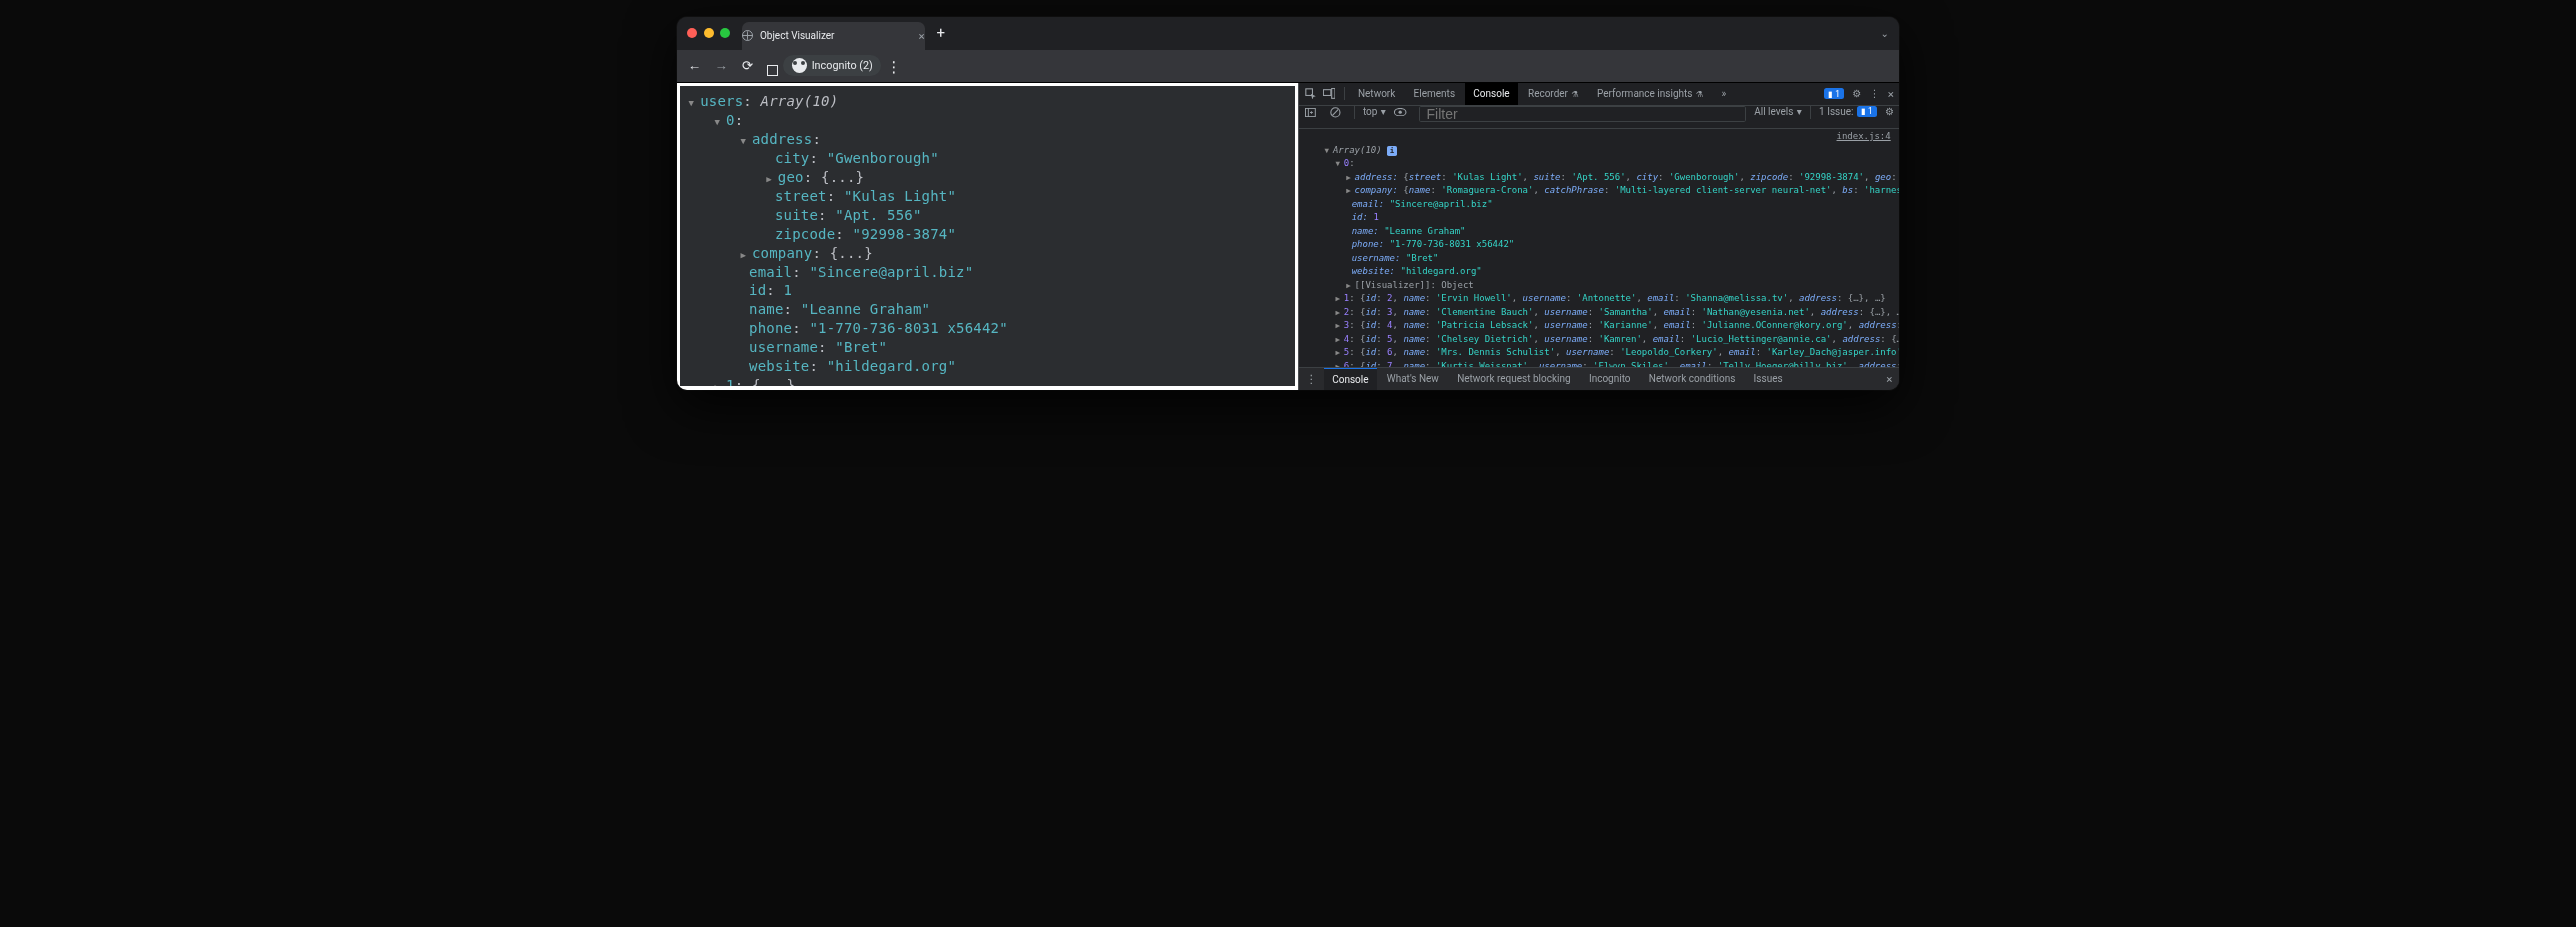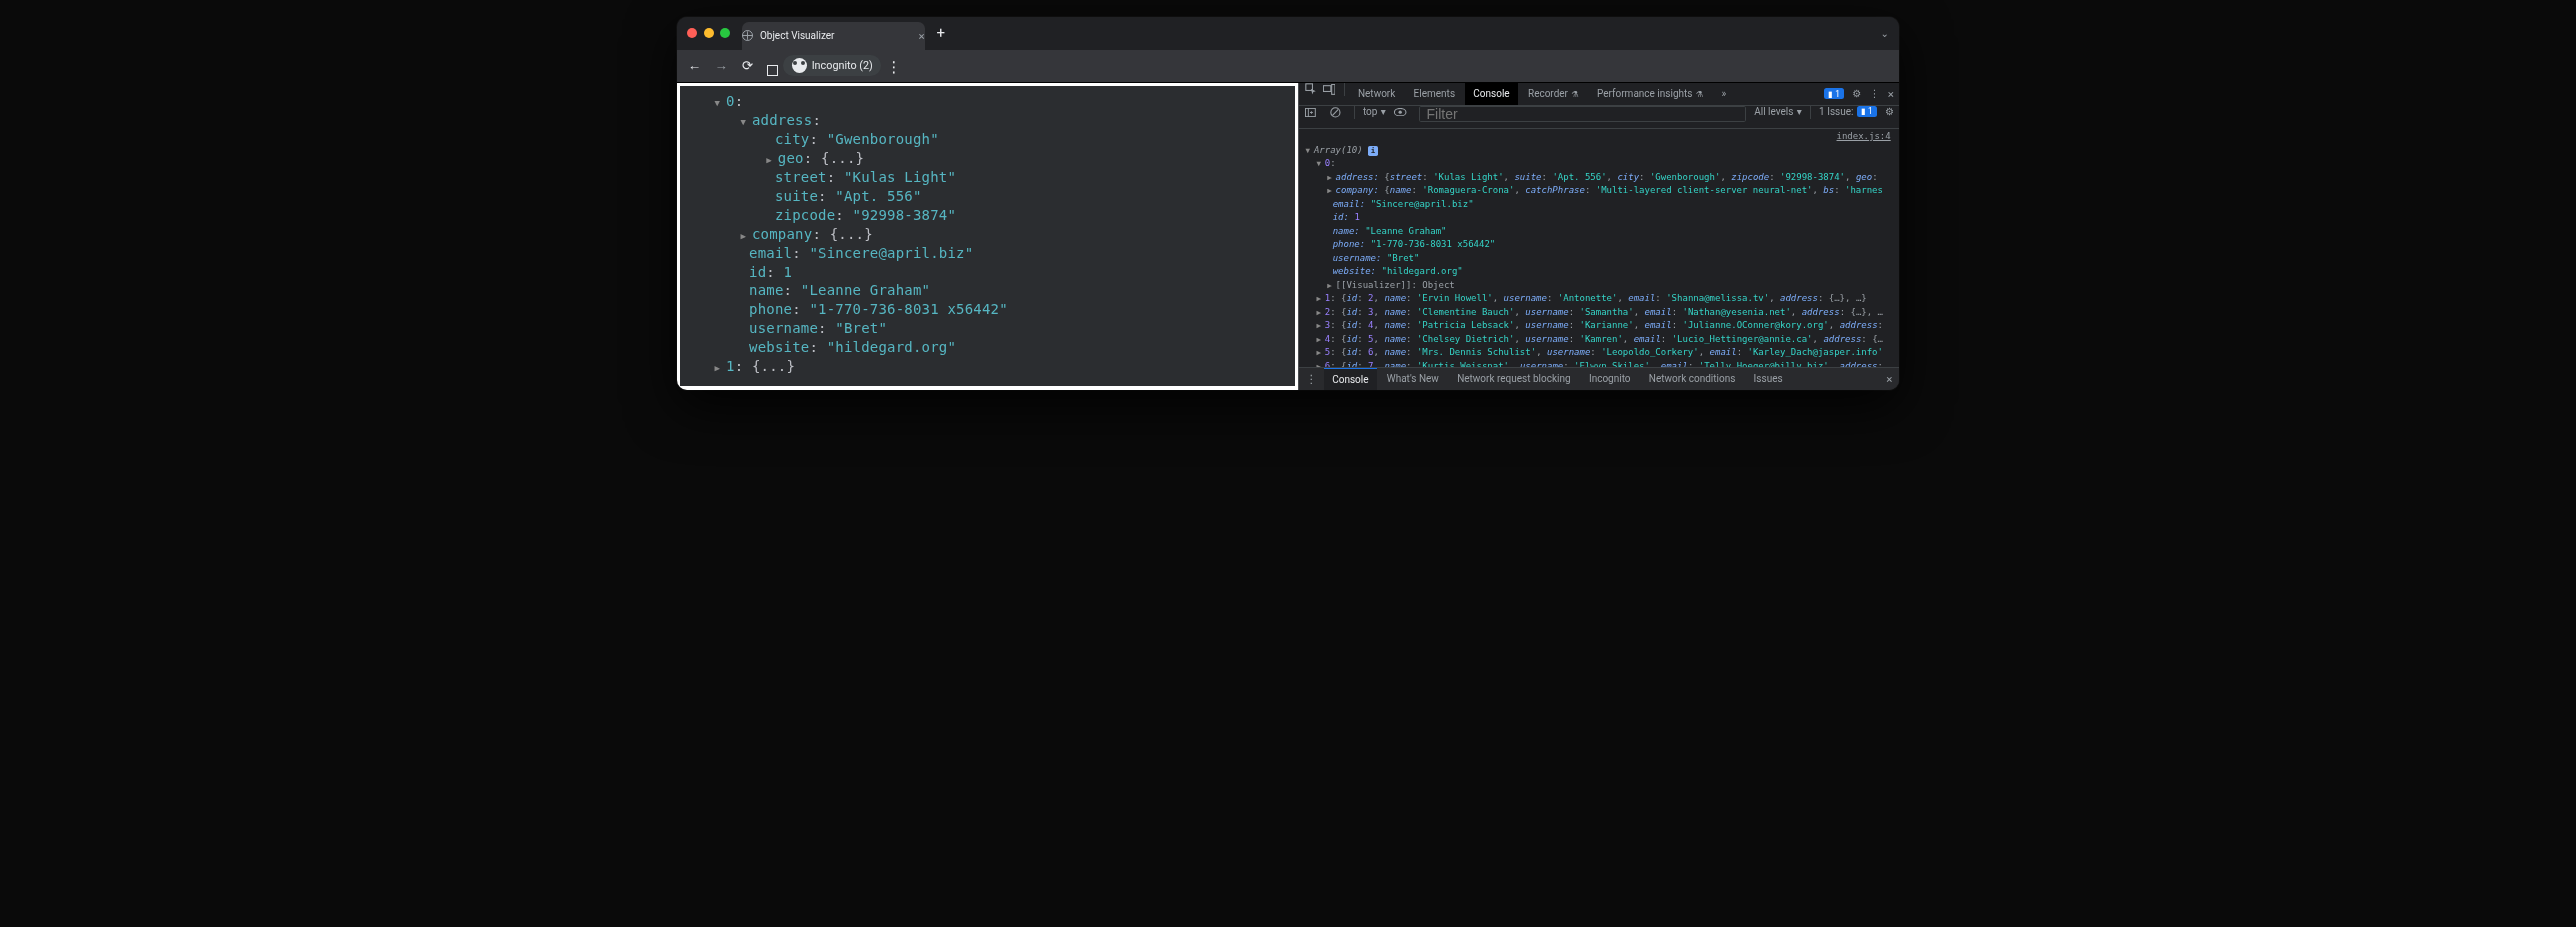--- a/index.html
+++ b/index.html
@@ -120,20 +120,21 @@
     background:#202124;
     border-left:1.7px solid #4a4d51;
     display:flex;
     flex-direction:column;
     font-size:10px;
     color:#9aa0a6;
   }
   .dt-tabs {
     height:23px;
     display:flex;
+    align-items:center;
     border-bottom:0.8px solid #3c4043;
     padding:0 5px;
     gap:1.7px;
   }
   .dt-ico { width:13.3px;height:13.3px;cursor:pointer;display:flex;align-items:center;justify-content:center;color:#9aa0a6;font-size:10.8px;margin-right:3.3px; }
   .dt-tab { padding:0 8.3px;height:22.4px;display:flex;align-items:center;cursor:pointer;color:#9aa0a6;gap:3.3px; }
   .dt-tab.active { background:#000;color:#e8eaed; }
   .dt-tabs-right { margin-left:auto;display:flex;align-items:center;gap:8.3px; }
   .badge-blue { background:#1a73e8;color:#fff;font-size:8.3px;padding:0.8px 4.1px;border-radius:2.5px;display:flex;align-items:center;gap:2.5px; }
   .gear { cursor:pointer; }
@@ -151,20 +152,21 @@
   .dt-filter { flex:1;background:#202124;border:0.8px solid #3c4043;height:16.6px;padding:0 6.6px;color:#9aa0a6;font-size:14px;border-radius:1.7px;outline:none; }
   .dt-link { color:#9aa0a6;cursor:pointer;display:flex;align-items:center;gap:3.3px; }
 
   .dt-body {
     flex:1;
     overflow:hidden;
     font-family:Menlo,Consolas,monospace;
     font-size:9px;
     line-height:1.5;
     padding:1.7px 0 0 6.6px;
+    margin-left:19px;
   }
   .dt-srclink { text-align:right;padding-right:8.3px;color:#9aa0a6;text-decoration:underline;cursor:pointer;font-size:9px; }
   .cl { white-space:pre;color:#9aa0a6; }
   .c-key { color:#7cacf8;font-style:italic; }
   .c-key2 { color:#9980ff; }
   .c-str { color:#35d4c7; }
   .c-num { color:#9980ff; }
   .c-punc { color:#9aa0a6; }
   .c-type { color:#9aa0a6; }
   .c-info { display:inline-block;width:10px;height:10px;background:#7cacf8;color:#202124;border-radius:1.7px;font-size:7.5px;text-align:center;line-height:10px;font-weight:bold;font-style:normal; }
@@ -217,20 +219,21 @@
         <span>Incognito (2)</span>
       </div>
       <span class="kebab">⋮</span>
     </div>
   </div>
 
   <div class="content">
 
     <div class="pane-left">
       <div class="visualizer">
+<div class="viz-line"><span class="arrow">▼</span><span class="k-key">users</span><span class="k-punc">: </span><span class="k-type">Array(10)</span></div>
 <div class="viz-line">   <span class="arrow">▼</span><span class="k-key">0</span><span class="k-punc">:</span></div>
 <div class="viz-line">      <span class="arrow">▼</span><span class="k-key">address</span><span class="k-punc">:</span></div>
 <div class="viz-line">          <span class="k-key">city</span><span class="k-punc">: </span><span class="k-str">"Gwenborough"</span></div>
 <div class="viz-line">         <span class="arrow">▶</span><span class="k-key">geo</span><span class="k-punc">: </span><span class="k-brace">{...}</span></div>
 <div class="viz-line">          <span class="k-key">street</span><span class="k-punc">: </span><span class="k-str">"Kulas Light"</span></div>
 <div class="viz-line">          <span class="k-key">suite</span><span class="k-punc">: </span><span class="k-str">"Apt. 556"</span></div>
 <div class="viz-line">          <span class="k-key">zipcode</span><span class="k-punc">: </span><span class="k-str">"92998-3874"</span></div>
 <div class="viz-line">      <span class="arrow">▶</span><span class="k-key">company</span><span class="k-punc">: </span><span class="k-brace">{...}</span></div>
 <div class="viz-line">       <span class="k-key">email</span><span class="k-punc">: </span><span class="k-str">"Sincere@april.biz"</span></div>
 <div class="viz-line">       <span class="k-key">id</span><span class="k-punc">: </span><span class="k-num">1</span></div>

